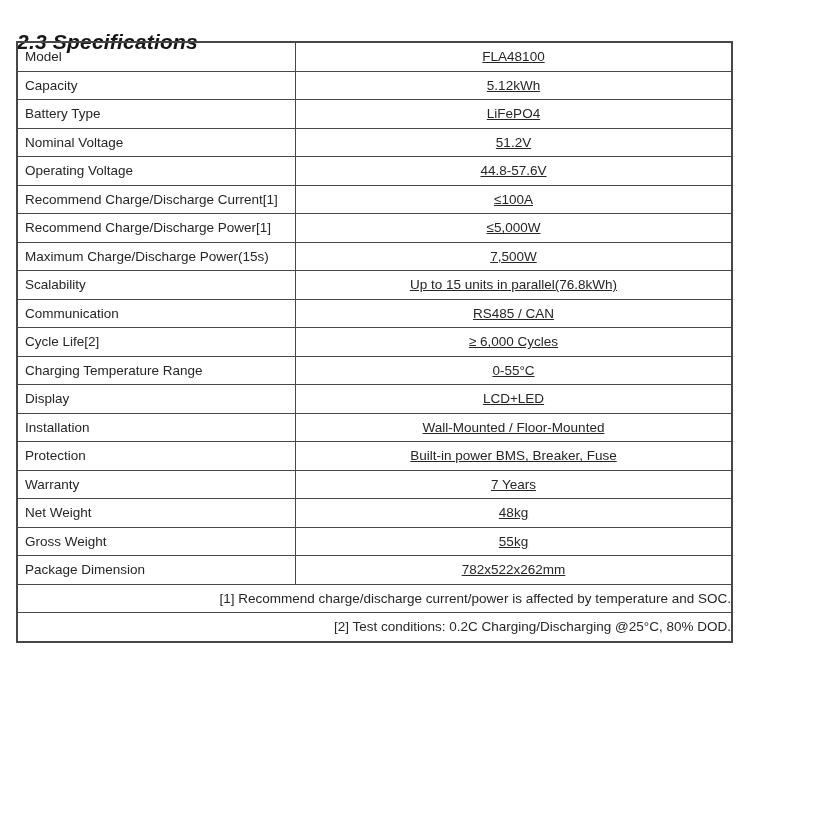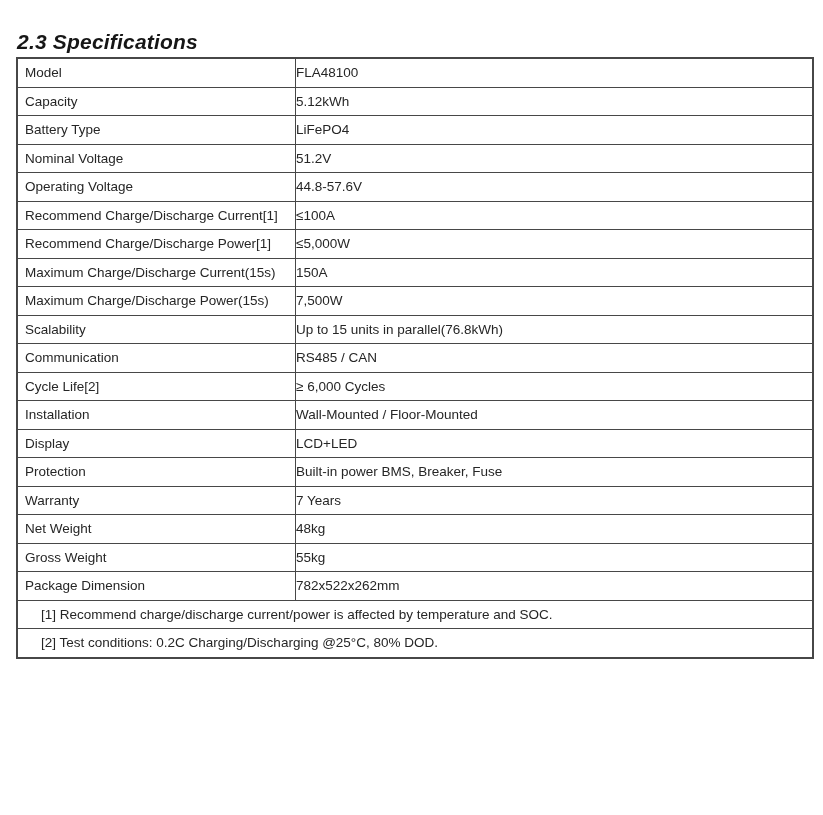--- a/index.html
+++ b/index.html
@@ -22,22 +22,22 @@
     margin: 0;
     font-size: 21px;
     font-weight: bold;
     font-style: italic;
     color: #161616;
     letter-spacing: 0.2px;
   }
   .spec-table {
     position: absolute;
     left: 16px;
-    top: 57px;
-    width: 798px;
+    top: 41px;
+    width: 717px;
     border-collapse: collapse;
     table-layout: fixed;
     border: 2px solid #474747;
   }
   .spec-table td {
     border: 1px solid #474747;
     height: 27.5px;
     padding: 0;
     font-size: 13.5px;
     color: #262626;
@@ -45,24 +45,25 @@
     white-space: nowrap;
     overflow: hidden;
   }
   td.label-cell {
     width: 266px;
     text-align: left;
     padding-left: 7px;
     padding-right: 4px;
   }
   td.value-cell {
-    text-align: left;
+    text-align: center;
+    text-decoration: underline;
   }
   td.footnote-cell {
-    text-align: left;
+    text-align: right;
     padding-left: 23px;
   }
 </style>
 </head>
 <body>
 
 <div class="page">
   <h1 class="heading">2.3 Specifications</h1>
 
   <table class="spec-table">
@@ -95,24 +96,20 @@
   <tr>
     <td class="label-cell">Recommend Charge/Discharge Current[1]</td>
     <td class="value-cell">≤100A</td>
   </tr>
 
   <tr>
     <td class="label-cell">Recommend Charge/Discharge Power[1]</td>
     <td class="value-cell">≤5,000W</td>
   </tr>
 
-  <tr>
-    <td class="label-cell">Maximum Charge/Discharge Current(15s)</td>
-    <td class="value-cell">150A</td>
-  </tr>
 
   <tr>
     <td class="label-cell">Maximum Charge/Discharge Power(15s)</td>
     <td class="value-cell">7,500W</td>
   </tr>
 
 
   <tr>
     <td class="label-cell">Scalability</td>
     <td class="value-cell">Up to 15 units in parallel(76.8kWh)</td>
@@ -122,30 +119,34 @@
     <td class="label-cell">Communication</td>
     <td class="value-cell">RS485 / CAN</td>
   </tr>
 
 
   <tr>
     <td class="label-cell">Cycle Life[2]</td>
     <td class="value-cell">≥ 6,000 Cycles</td>
   </tr>
 
+  <tr>
+    <td class="label-cell">Charging Temperature Range</td>
+    <td class="value-cell">0-55°C</td>
+  </tr>
 
+
+  <tr>
+    <td class="label-cell">Display</td>
+    <td class="value-cell">LCD+LED</td>
+  </tr>
 
   <tr>
     <td class="label-cell">Installation</td>
     <td class="value-cell">Wall-Mounted / Floor-Mounted</td>
-  </tr>
-
-  <tr>
-    <td class="label-cell">Display</td>
-    <td class="value-cell">LCD+LED</td>
   </tr>
 
   <tr>
     <td class="label-cell">Protection</td>
     <td class="value-cell">Built-in power BMS, Breaker, Fuse</td>
   </tr>
 
   <tr>
     <td class="label-cell">Warranty</td>
     <td class="value-cell">7 Years</td>

